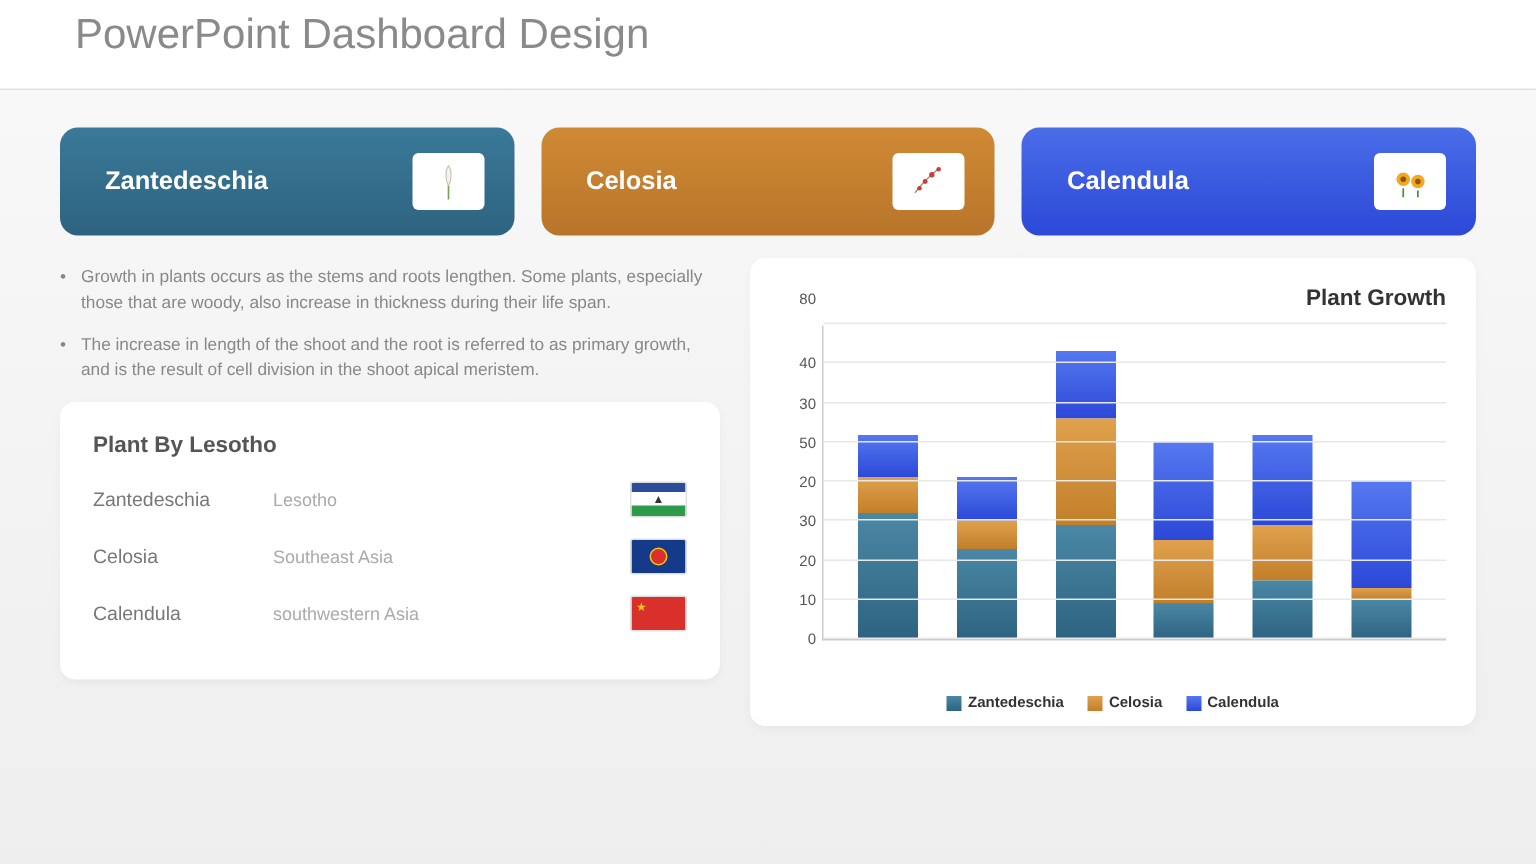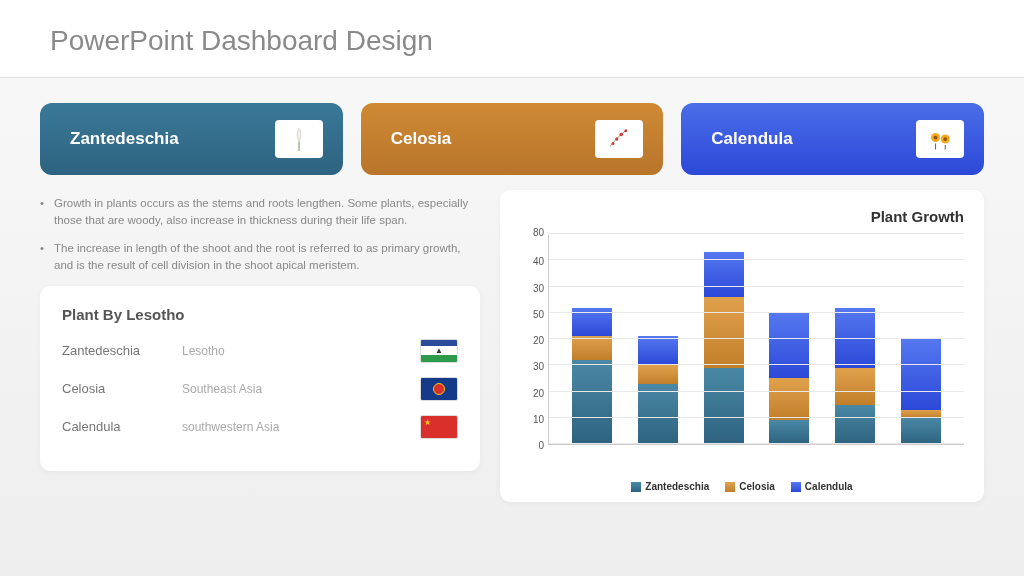--- a/index.html
+++ b/index.html
@@ -5,21 +5,21 @@
     * { margin: 0; padding: 0; box-sizing: border-box; }
     body {
       font-family: Arial, Helvetica, sans-serif;
       background: linear-gradient(180deg, #f9f9f9 0%, #eeeeee 100%);
       width: 1024px;
       height: 576px;
       overflow: hidden;
     }
     .header {
       background: #ffffff;
-      padding: 25px 50px 20px;
+      padding: 7px 50px 20px;
       border-bottom: 1px solid #e0e0e0;
     }
     .page-title {
       font-size: 28px;
       color: #8a8a8a;
       font-weight: 400;
     }
     .cards-row {
       display: flex;
       gap: 18px;
@@ -284,21 +284,21 @@
     <div class="chart-area">
       <div class="y-axis" id="y-axis">
           <div class="y-tick" style="bottom: 0px;">0</div>
           <div class="y-tick" style="bottom: 26.25px;">10</div>
           <div class="y-tick" style="bottom: 52.5px;">20</div>
           <div class="y-tick" style="bottom: 78.75px;">30</div>
           <div class="y-tick" style="bottom: 105px;">20</div>
           <div class="y-tick" style="bottom: 131.25px;">50</div>
           <div class="y-tick" style="bottom: 157.5px;">30</div>
           <div class="y-tick" style="bottom: 183.75px;">40</div>
-          <div class="y-tick" style="bottom: 213px; margin-top: 36px;">80</div>
+          <div class="y-tick" style="bottom: 227px; margin-top: 36px;">80</div>
         </div>
       <div class="plot" id="plot">
         <div class="bars" id="bars">
             <div class="bar-group">
               <div class="seg seg1" style="height: 84px;"></div>
               <div class="seg seg2" style="height: 23.625px;"></div>
               <div class="seg seg3" style="height: 28.875px;"></div>
             </div>
             <div class="bar-group">
               <div class="seg seg1" style="height: 60.375px;"></div>

